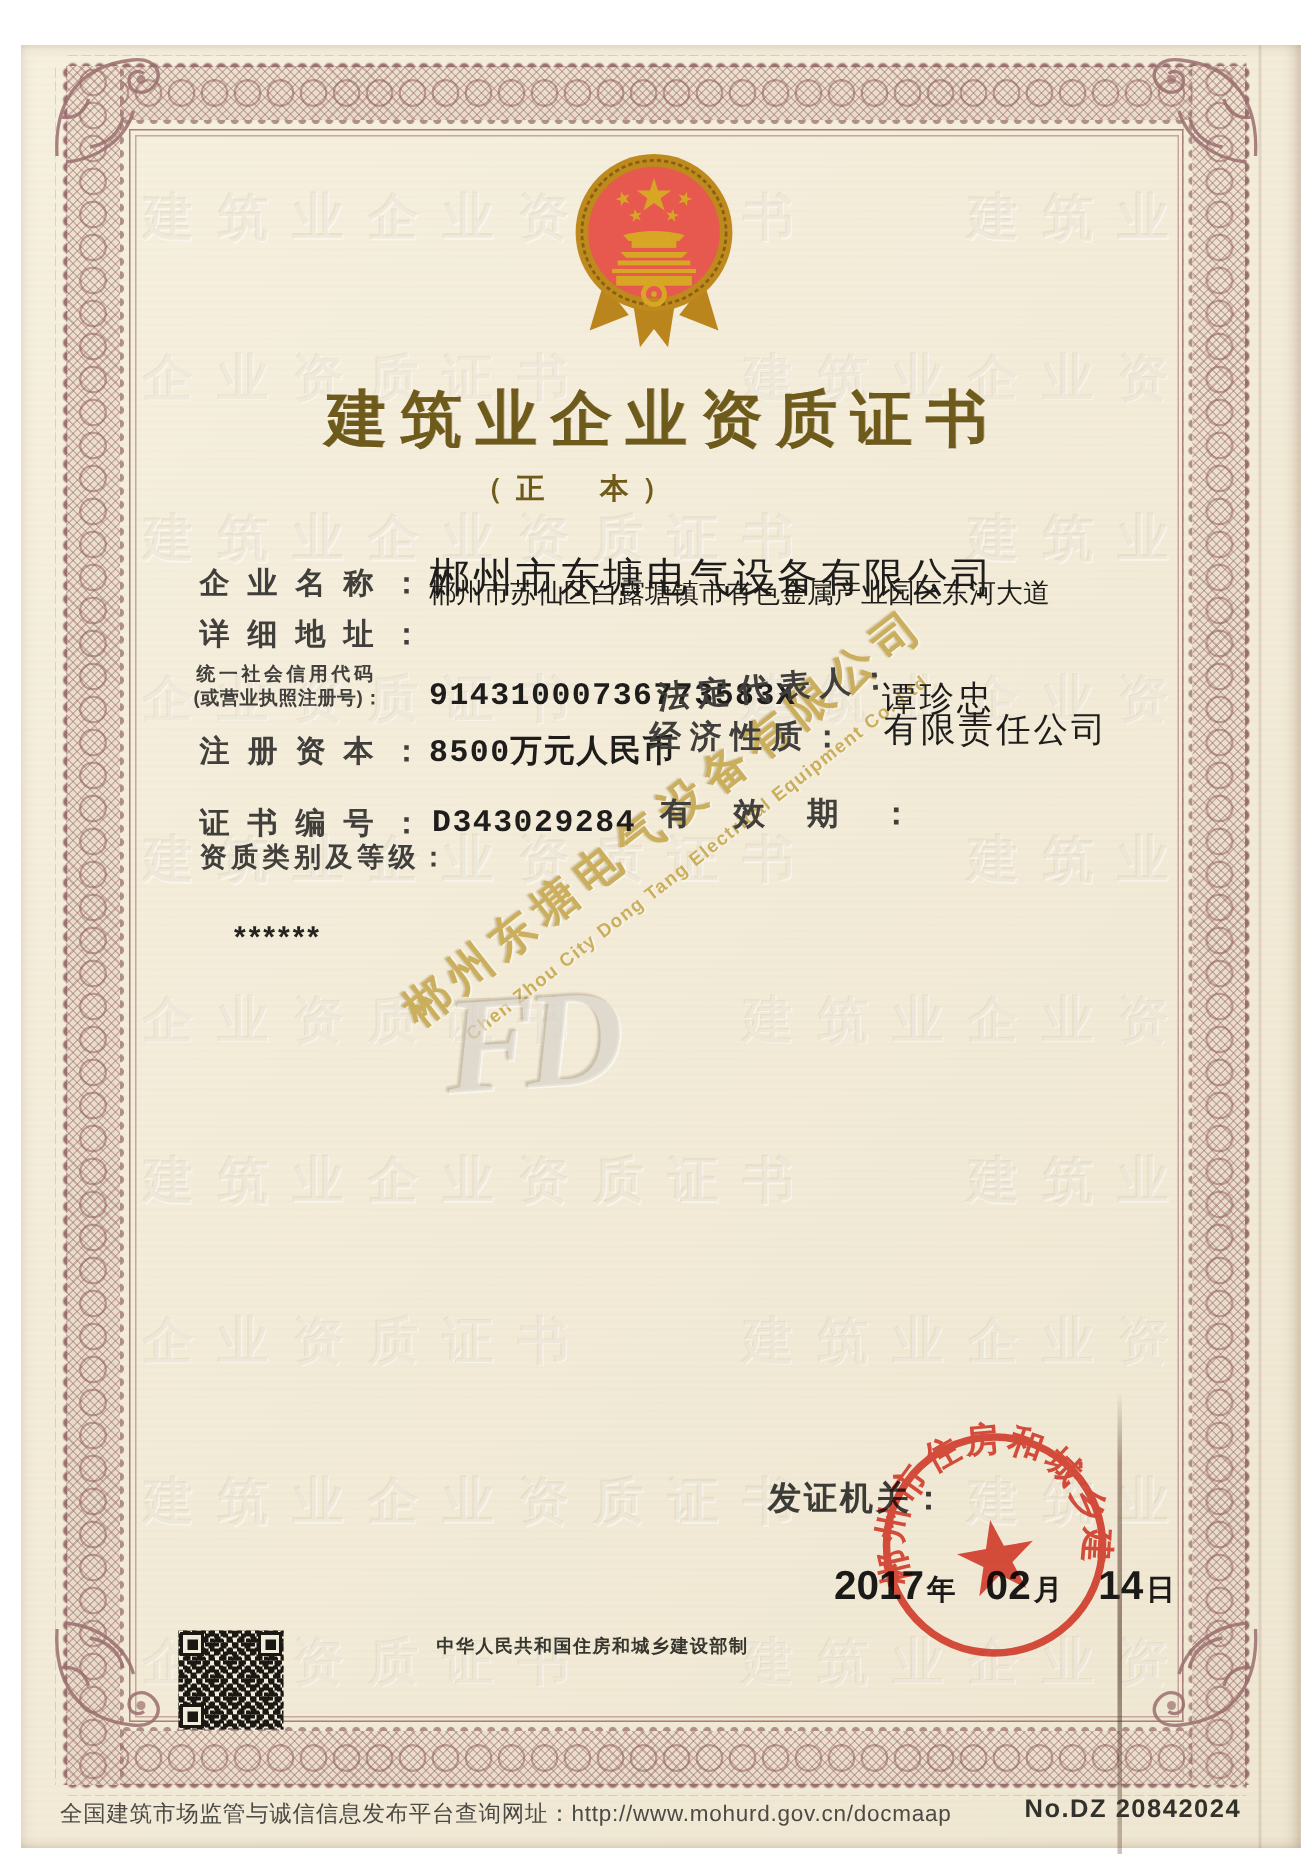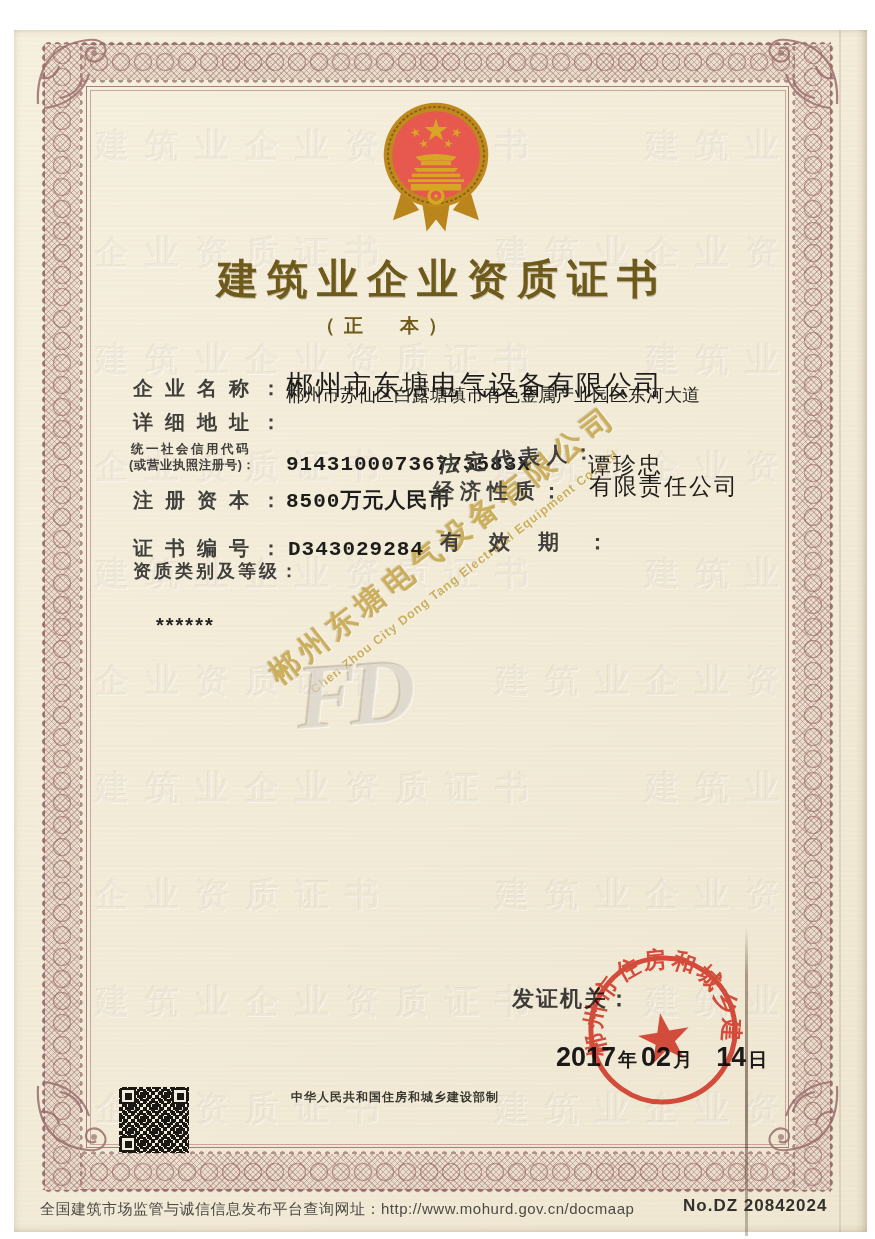--- a/index.html
+++ b/index.html
@@ -111,21 +111,21 @@
     font-family:"Liberation Serif",serif;letter-spacing:-8px;color:rgba(120,100,70,.10);
     transform:rotate(-4deg);
     text-shadow:1px 1px 0 rgba(255,255,255,.55),-1px -1px 1px rgba(100,80,50,.20);}
 
   
   .issuer-label{left:512px;top:984px;font-size:22px;font-weight:bold;letter-spacing:2px;color:#3c3b37;}
   .issue-date{left:556px;top:1042px;display:flex;align-items:baseline;color:#1b1a18;font-weight:bold;}
   .issue-date span{position:static;}
   .d-num{font-size:27px;}
   .d-unit{font-size:19px;margin-left:2px;}
-  .gap-m{margin-left:4px;}
+  .gap-m{margin-left:20px;}
   .gap-d{margin-left:24px;}
   .ministry{left:0;top:1089px;width:705px;text-align:center;padding-left:85px;
     font-family:Liberation Serif, serif;font-weight:bold;font-size:12px;letter-spacing:1px;color:#38372f;}
   .stamp{left:578px;top:945px;width:170px;height:170px;transform:rotate(-10deg);
     opacity:.88;mix-blend-mode:multiply;}
 
   
   .qr{left:119px;top:1087px;width:70px;height:66px;background:
       repeating-conic-gradient(#1b1712 0% 25%, transparent 0% 50%) 0 0/8px 8px,
       repeating-conic-gradient(#1b1712 0% 25%, transparent 0% 50%) 3px 2px/6px 6px,

